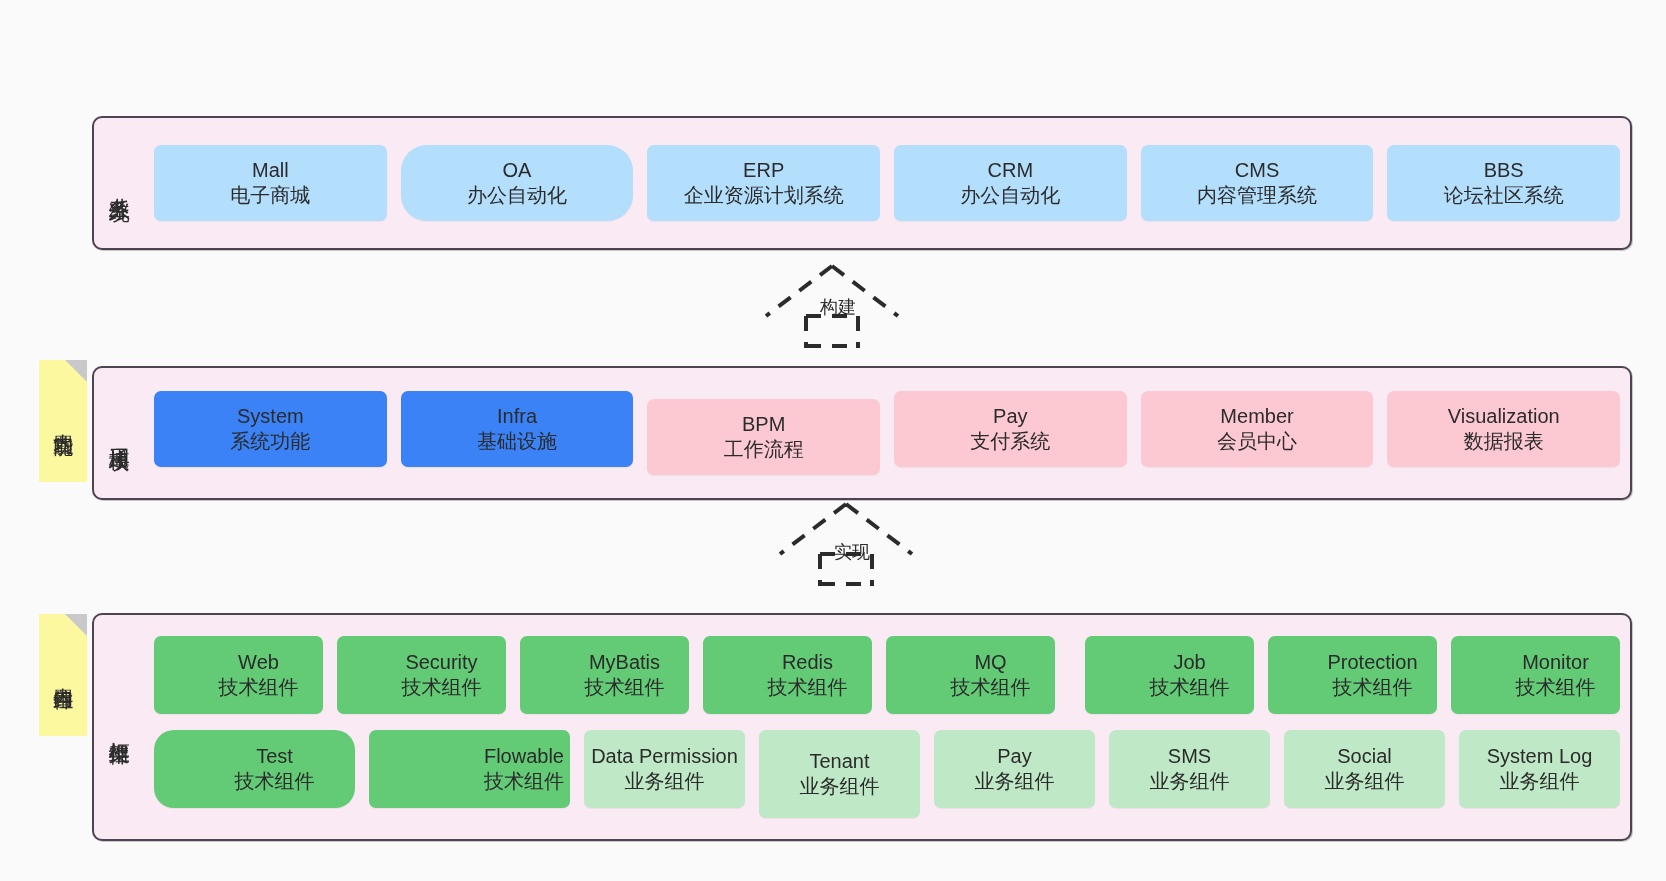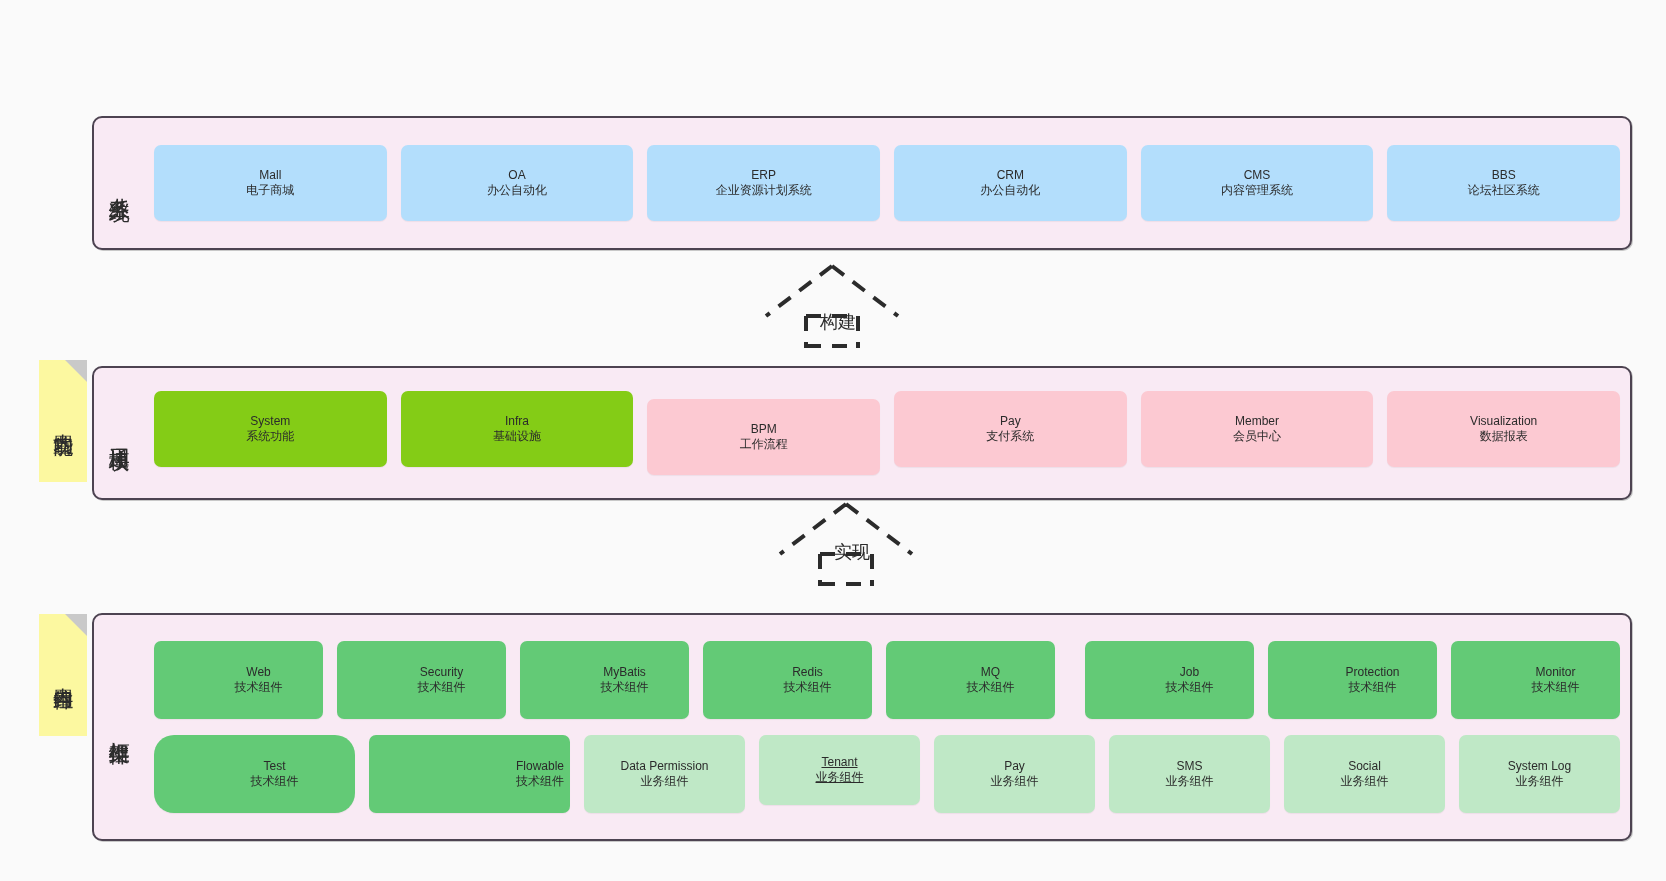--- a/index.html
+++ b/index.html
@@ -70,31 +70,31 @@
   
   .box {
     box-sizing: border-box;
     flex: 1 1 0;
     border-radius: 7px;
     display: flex;
     flex-direction: column;
     align-items: center;
     justify-content: center;
     text-align: center;
-    font-size: 12px;
+    font-size: 20px;
     line-height: 1.26;
     color: #2b2b2b;
     padding: 4px 6px;
     box-shadow: 0 1px 1px rgba(0,0,0,0.05);
   }
   .box .ttl { display: block; }
   .box .sub { display: block; }
 
   .box.blue   { background: #b3defc; }
-  .box.red    { background: #84cc16; }
+  .box.red    { background: #3b82f6; }
   .box.pink   { background: #fcc9d2; }
   .box.green  { background: #63ca76; padding-left: 46px; }
   .box.lgreen { background: #bfe8c6; }
 
   
   .note {
     position: absolute;
     box-sizing: border-box;
     background: #fcf8a0;
     display: flex;
@@ -140,21 +140,21 @@
 <div id="stage">
 
   <div class="layer" id="layer-business" style="left:92px; top:116px; width:1540px; height:134px;">
     <div class="layer-title">业务系统</div>
     <div class="layer-body">
       <div class="row" id="business-row">
           <div class="box blue" style="height: 76px;">
             <span class="ttl">Mall</span>
             <span class="sub">电子商城</span>
           </div>
-          <div class="box blue" style="height: 76px;">
+          <div class="box blue" style="height: 76px; border-radius: 26px;">
             <span class="ttl">OA</span>
             <span class="sub">办公自动化</span>
           </div>
           <div class="box blue" style="height: 76px;">
             <span class="ttl">ERP</span>
             <span class="sub">企业资源计划系统</span>
           </div>
           <div class="box blue" style="height: 76px;">
             <span class="ttl">CRM</span>
             <span class="sub">办公自动化</span>
@@ -170,21 +170,21 @@
         </div>
     </div>
   </div>
 
   <div class="arrow" id="arrow-build" style="left:762px; top:262px;">
     <svg width="140" height="86" viewBox="0 0 140 86" aria-hidden="true">
       <path d="M70 4 L136 54 M70 4 L4 54" fill="none" stroke="#2b2b2b" stroke-width="4" stroke-dasharray="15,11" stroke-linecap="butt"></path>
       <path d="M44 54 L44 86 M96 54 L96 86 M44 54 L96 54" fill="none" stroke="#2b2b2b" stroke-width="4" stroke-dasharray="15,11" stroke-linecap="butt"></path>
       <path d="M44 84 L96 84" fill="none" stroke="#2b2b2b" stroke-width="4" stroke-dasharray="15,11"></path>
     </svg>
-    <span class="alabel" style="left:58px; top:48px;">构建</span>
+    <span class="alabel" style="left:58px; top:33px;">构建</span>
   </div>
 
   <div class="note" id="note-common" style="left:39px; top:360px; width:48px; height:122px;">
     <span class="fold"></span>
     <span class="note-label">内置功能</span>
   </div>
 
   <div class="layer" id="layer-common" style="left:92px; top:366px; width:1540px; height:134px;">
     <div class="layer-title">通用模块</div>
     <div class="layer-body">
@@ -275,21 +275,21 @@
               <span class="sub">技术组件</span>
             </div>
             <div class="box green" style="height: 78px; align-items: flex-end;">
               <span class="ttl">Flowable</span>
               <span class="sub">技术组件</span>
             </div>
             <div class="box lgreen" style="height: 78px;">
               <span class="ttl">Data Permission</span>
               <span class="sub">业务组件</span>
             </div>
-            <div class="box lgreen" style="height: 70px; text-decoration: underline;">
+            <div class="box lgreen" style="height: 88px;">
               <span class="ttl">Tenant</span>
               <span class="sub">业务组件</span>
             </div>
             <div class="box lgreen" style="height: 78px;">
               <span class="ttl">Pay</span>
               <span class="sub">业务组件</span>
             </div>
             <div class="box lgreen" style="height: 78px;">
               <span class="ttl">SMS</span>
               <span class="sub">业务组件</span>

